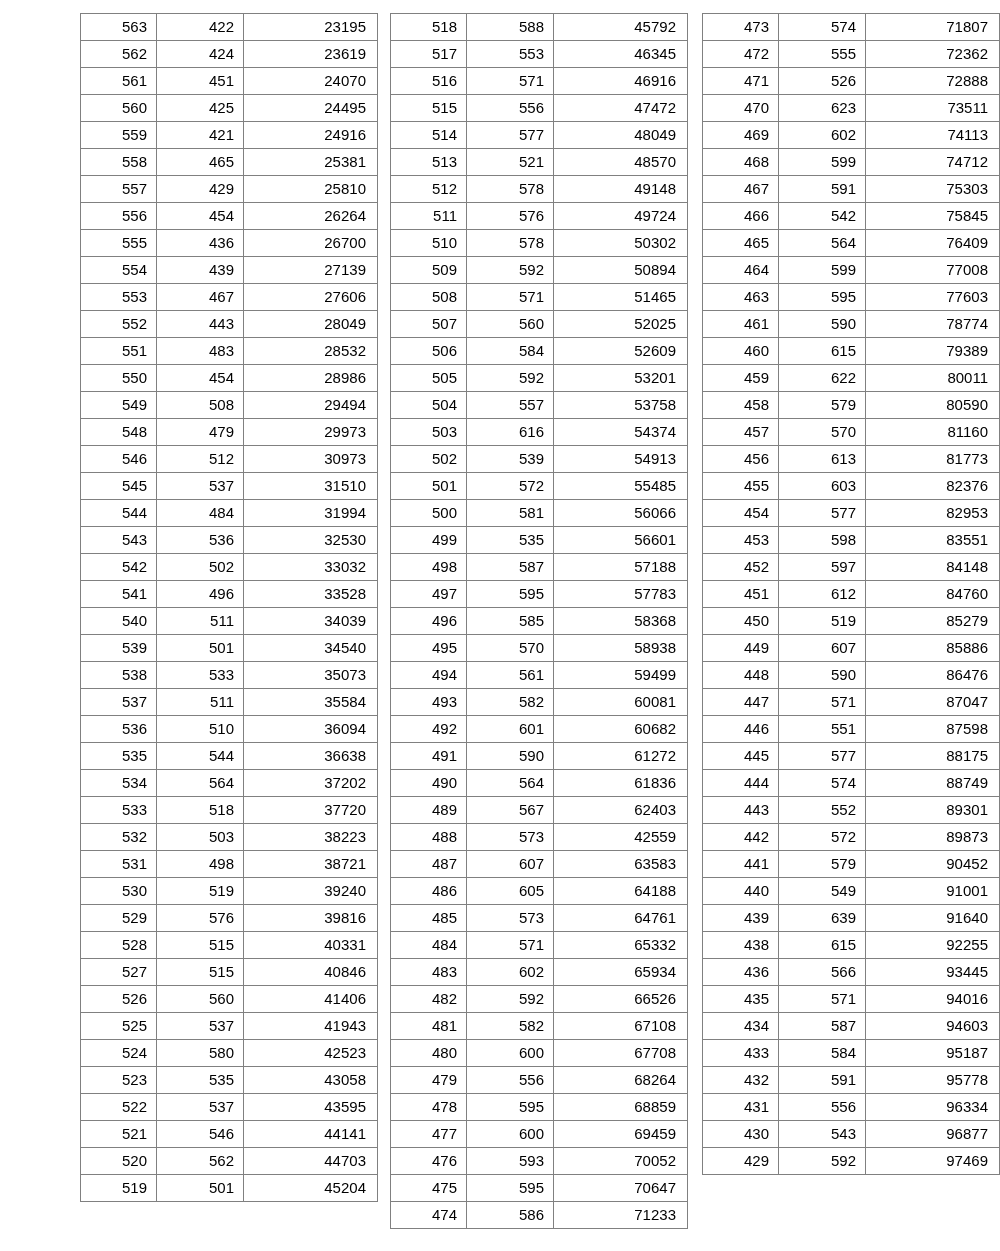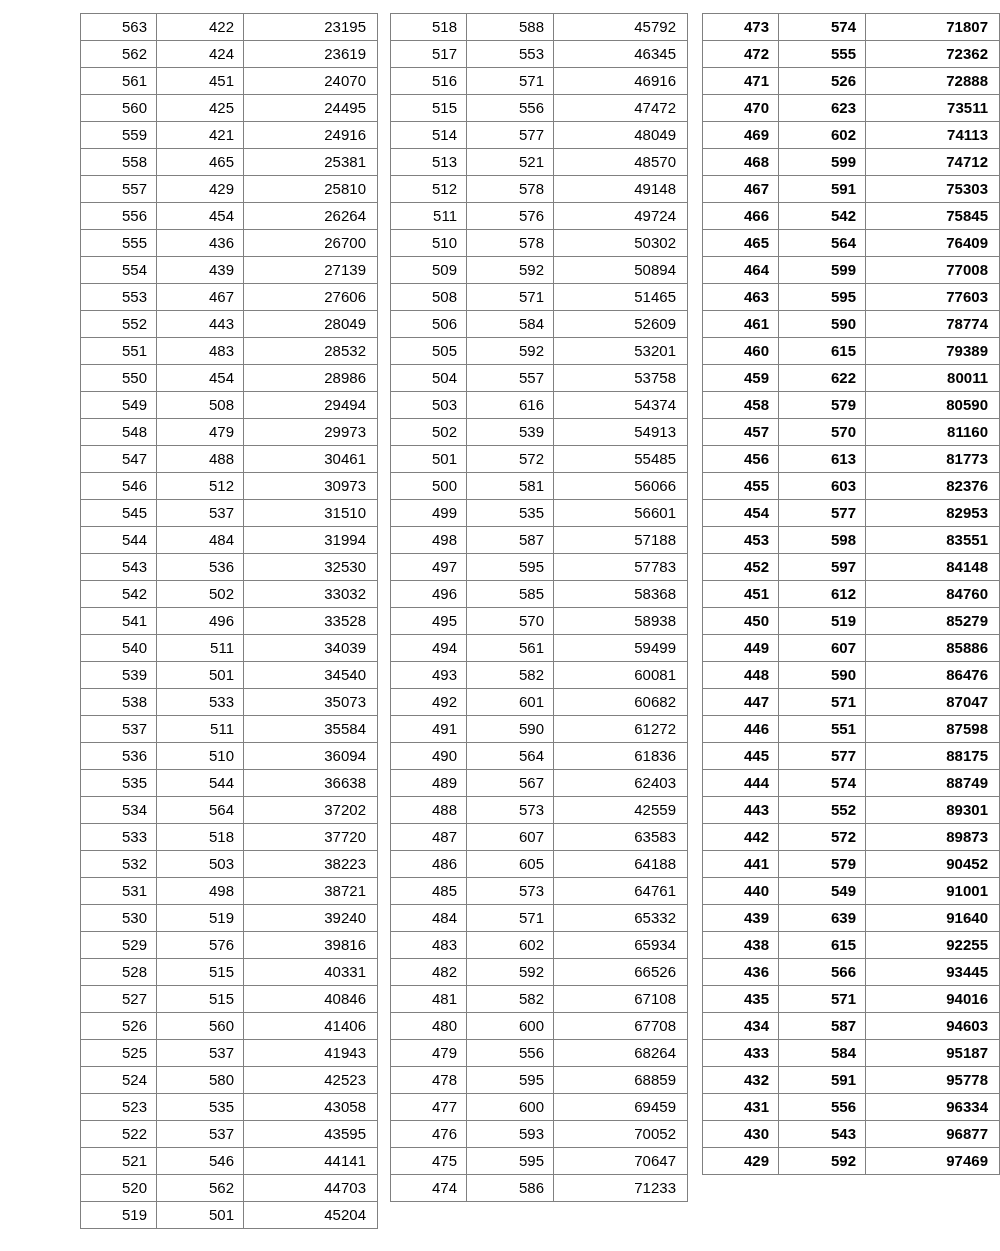--- a/index.html
+++ b/index.html
@@ -33,21 +33,21 @@
     justify-content: flex-start;
     padding: 13px 0 0 0;
     box-sizing: border-box;
   }
   .block {
     width: 253px;
     box-sizing: border-box;
   }
   .block.b1 { margin-left: 80px; }
   .block.b2 { margin-left: 57px; }
-  .block.b3 { margin-left: 59px; font-weight: bold; }
+  .block.b3 { margin-left: 59px; }
 
   table.score-table {
     border-collapse: collapse;
     width: 253px;
     table-layout: fixed;
   }
   table.score-table td {
     border: 1px solid #808080;
     height: 26px;
     line-height: 26px;
@@ -147,25 +147,20 @@
               <td class="c-score">549</td>
               <td class="c-count">508</td>
               <td class="c-cum">29494</td>
             </tr>
             <tr>
               <td class="c-score">548</td>
               <td class="c-count">479</td>
               <td class="c-cum">29973</td>
             </tr>
             <tr>
-              <td class="c-score">547</td>
-              <td class="c-count">488</td>
-              <td class="c-cum">30461</td>
-            </tr>
-            <tr>
               <td class="c-score">546</td>
               <td class="c-count">512</td>
               <td class="c-cum">30973</td>
             </tr>
             <tr>
               <td class="c-score">545</td>
               <td class="c-count">537</td>
               <td class="c-cum">31510</td>
             </tr>
             <tr>
@@ -352,20 +347,25 @@
             </tr>
             <tr>
               <td class="c-score">509</td>
               <td class="c-count">592</td>
               <td class="c-cum">50894</td>
             </tr>
             <tr>
               <td class="c-score">508</td>
               <td class="c-count">571</td>
               <td class="c-cum">51465</td>
+            </tr>
+            <tr>
+              <td class="c-score">507</td>
+              <td class="c-count">560</td>
+              <td class="c-cum">52025</td>
             </tr>
             <tr>
               <td class="c-score">506</td>
               <td class="c-count">584</td>
               <td class="c-cum">52609</td>
             </tr>
             <tr>
               <td class="c-score">505</td>
               <td class="c-count">592</td>
               <td class="c-cum">53201</td>

